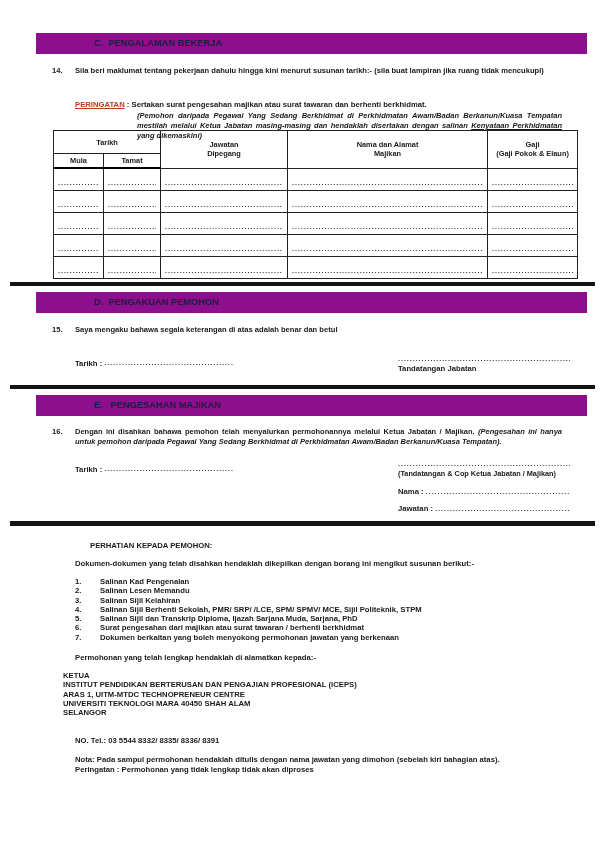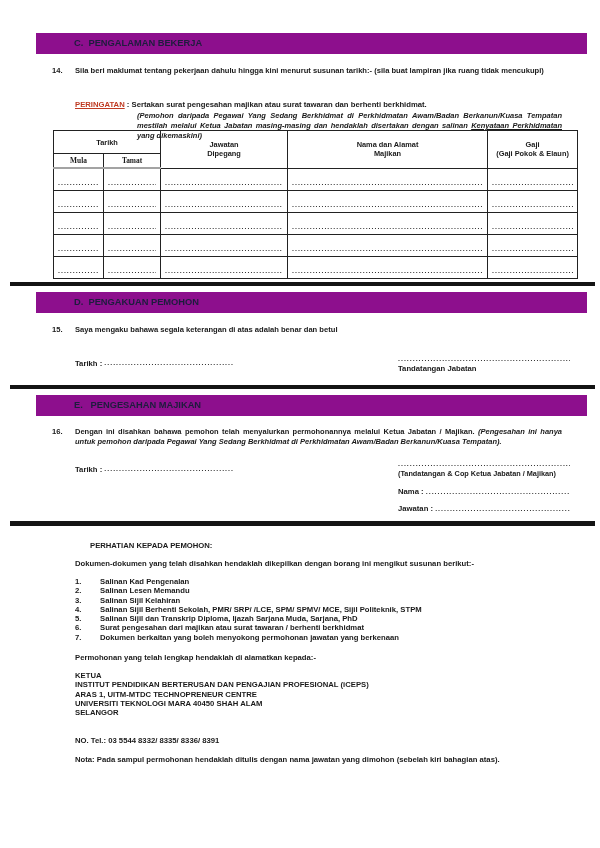--- a/index.html
+++ b/index.html
@@ -1,57 +1,57 @@
 <!DOCTYPE html>
 <html style="--purple: #8d0f8d; --red: #bf3a22; --line: #141414;"><head>
 <meta charset="utf-8">
 <style>
   html,body{margin:0;padding:0;background:#ffffff;}
   .page{position:relative;width:600px;height:848px;background:#fff;overflow:hidden;
         font-family:"Liberation Sans",sans-serif;font-weight:bold;color:#1a1a1a;}
   .bar{position:absolute;left:36px;width:551px;height:21px;background:var(--purple,#8d0f8d);
-       color:#1d1d3d;font-size:9.3px;line-height:21px;padding-left:38px;
+       color:#1d1d3d;font-size:9.3px;line-height:21px;padding-left:58px;
        box-sizing:border-box;white-space:pre;}
   .hline{position:absolute;left:10px;width:585px;background:var(--line,#141414);}
   .item{position:absolute;display:flex;font-size:7.6px;}
   .inum{display:inline-block;width:23px;flex:none;}
   .nowrap{white-space:nowrap;}
   .warning{position:absolute;left:75px;top:100px;width:487px;font-size:7.7px;}
   .warn-line1{display:flex;white-space:pre;}
   .warn-label{color:var(--red,#bf3a22);text-decoration:underline;}
   .warn-note{margin-left:62px;width:425px;text-align:justify;font-style:italic;
              font-size:7.5px;line-height:10px;margin-top:2px;}
   .uline{text-decoration:underline;}
   table.exp{position:absolute;left:53px;top:130px;width:524px;border-collapse:collapse;
             table-layout:fixed;font-size:7.4px;}
   table.exp th,table.exp td{border:1px solid #222;padding:0;}
   table.exp th{font-weight:bold;text-align:center;vertical-align:middle;white-space:pre-line;line-height:9px;}
   tr.hrow1 th{height:22px;}
-  tr.hrow2 th{height:13px;border-bottom:2px solid #a3a3a3;font-family:Liberation Serif, serif;}
+  tr.hrow2 th{height:13px;border-bottom:2px solid #000000;}
   table.exp td{height:21px;vertical-align:bottom;}
   .dots{overflow:hidden;white-space:nowrap;font-size:7px;letter-spacing:1px;
         color:#333;line-height:9px;}
   td .dots{margin:0 4px 3px 4px;}
   .sig-left{position:absolute;left:75px;display:flex;width:192px;font-size:7.7px;}
   .sig-left .lbl{white-space:pre;flex:none;}
   .dotfill{display:inline-block;width:130px;overflow:hidden;white-space:nowrap;
            font-size:7px;letter-spacing:1px;color:#333;vertical-align:baseline;}
   .sig-right{position:absolute;left:398px;width:176px;font-size:7.7px;}
   .sig-right .dots{width:172px;}
   .caption{margin-top:1px;white-space:nowrap;}
   .cap-small{font-size:7.3px;}
   .lbl-row{display:flex;align-items:baseline;width:172px;}
   .lbl-row .lbl{white-space:pre;flex:none;}
   .lbl-row .dotflex{flex:1;overflow:hidden;white-space:nowrap;font-size:7px;
                     letter-spacing:1px;color:#333;}
   .footer-line{position:absolute;left:75px;font-size:7.7px;white-space:nowrap;}
   .doc-list{position:absolute;left:75px;top:577px;font-size:7.7px;line-height:9.3px;}
   .doc-row{display:flex;}
   .doc-no{display:inline-block;width:25px;flex:none;}
-  .address{position:absolute;left:75px;top:671px;font-size:7.7px;line-height:9.3px;
+  .address{position:absolute;left:63px;top:671px;font-size:7.7px;line-height:9.3px;
            white-space:nowrap;}
   .j16{width:487px;text-align:justify;line-height:10px;font-size:7.5px;}
   .ital{font-style:italic;}
 </style>
 </head>
 <body>
 
 <div class="page">
 
   <div class="bar" style="top:33px;">C.  PENGALAMAN BEKERJA</div>
@@ -265,14 +265,15 @@
   <div class="address">
     <div>KETUA</div>
     <div>INSTITUT PENDIDIKAN BERTERUSAN DAN PENGAJIAN PROFESIONAL (iCEPS)</div>
     <div>ARAS 1, UITM-MTDC TECHNOPRENEUR CENTRE</div>
     <div>UNIVERSITI TEKNOLOGI MARA 40450 SHAH ALAM</div>
     <div>SELANGOR</div>
   </div>
 
   <div class="footer-line" style="top:736px;">NO. Tel.: 03 5544 8332/ 8335/ 8336/ 8391</div>
   <div class="footer-line" style="top:755px;">Nota: Pada sampul permohonan hendaklah ditulis dengan nama jawatan yang dimohon (sebelah kiri bahagian atas).</div>
+  <div class="footer-line" style="top:765px;">Peringatan : Permohonan yang tidak lengkap tidak akan diproses</div>
 
 </div>
 
 </body></html>

